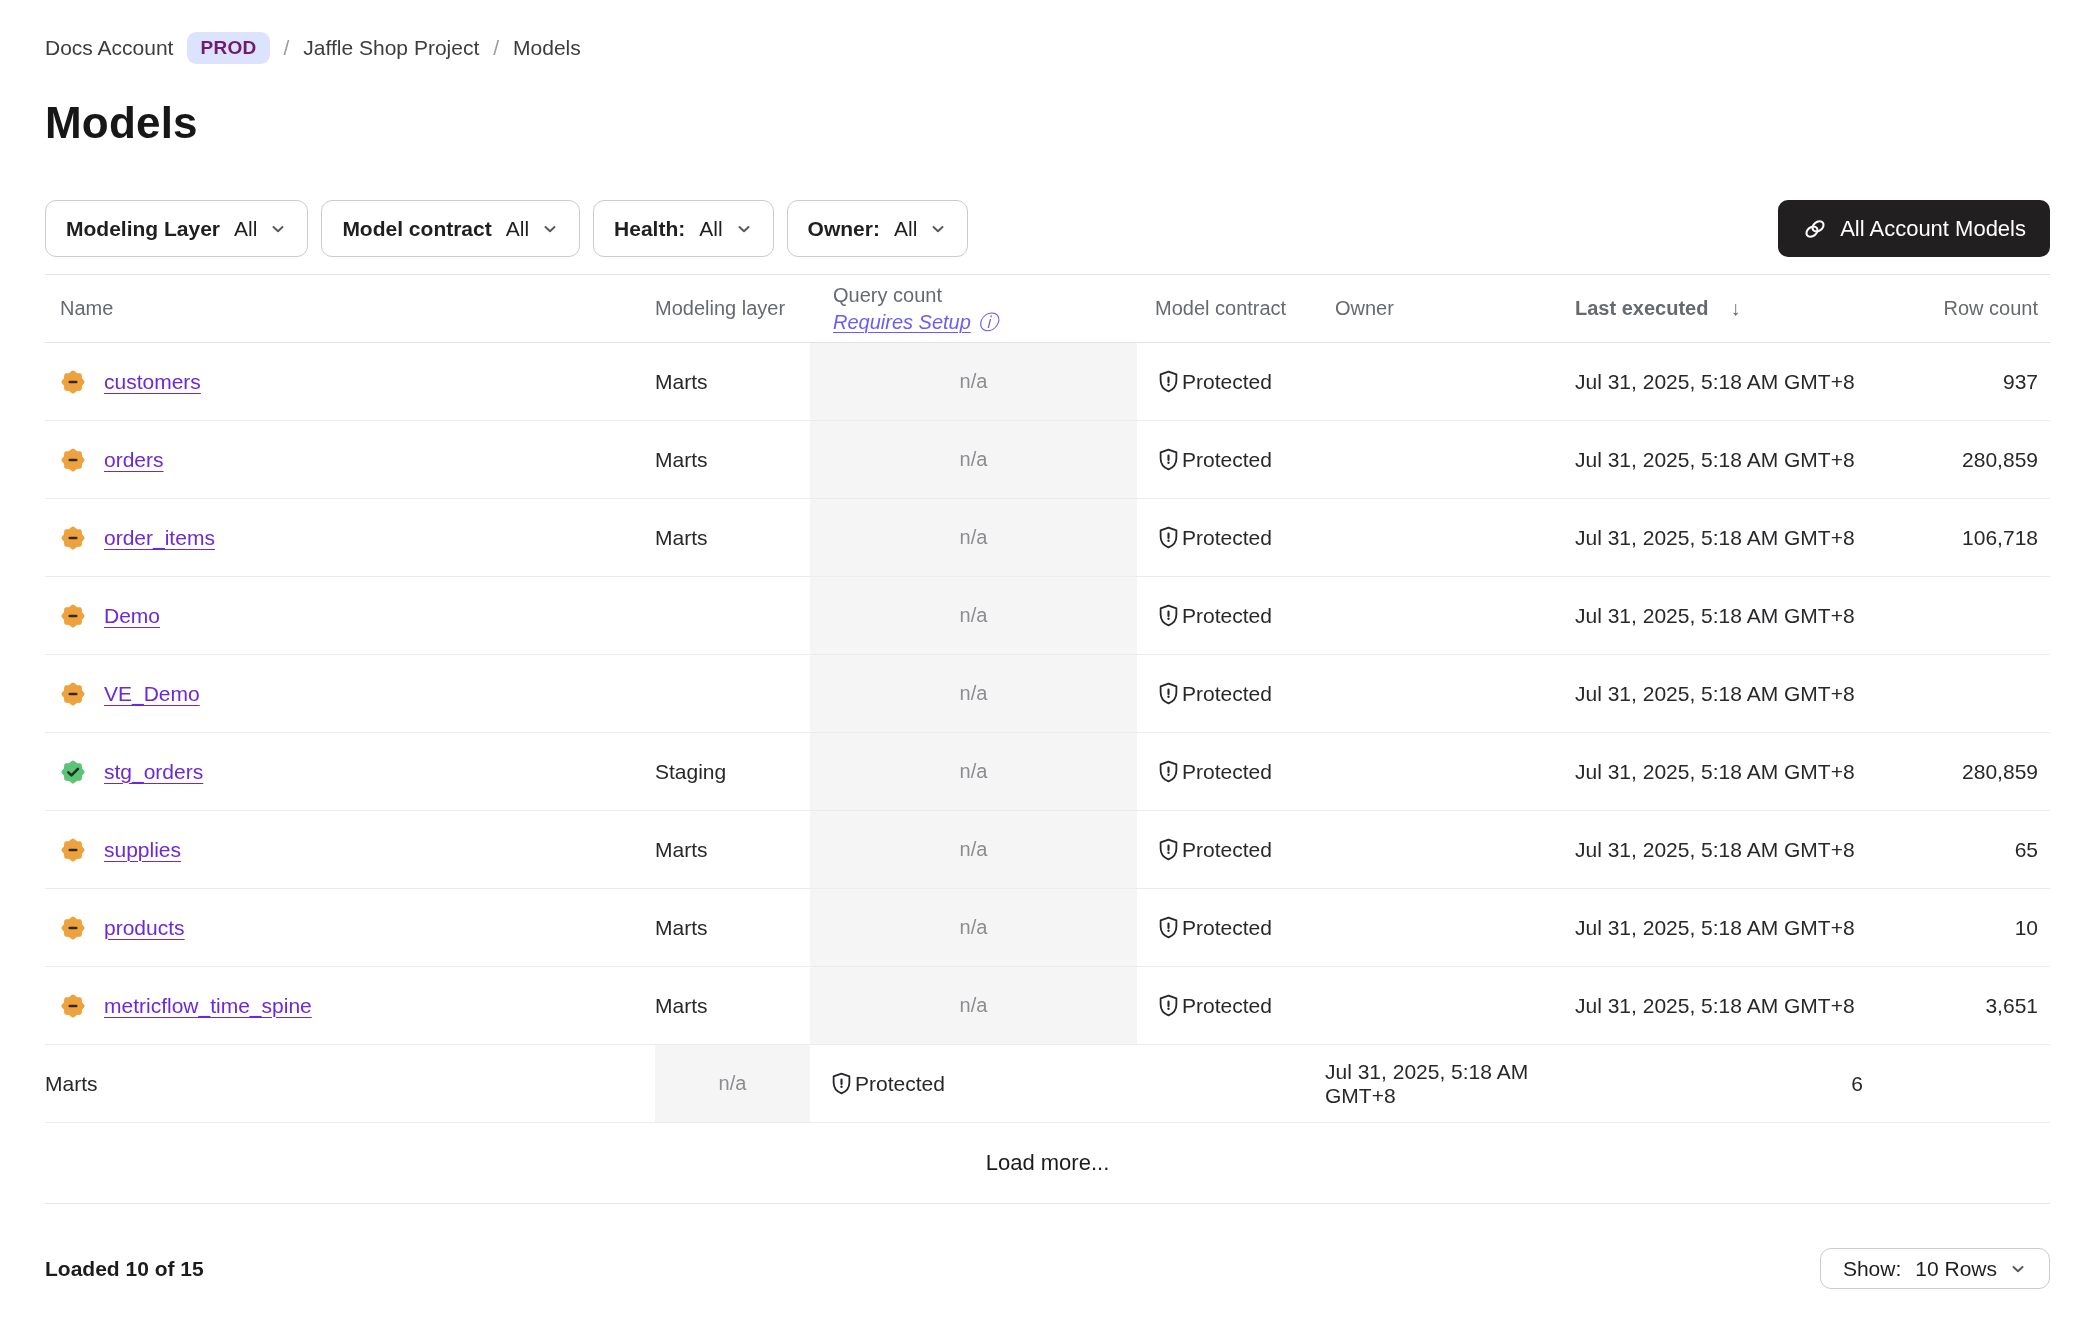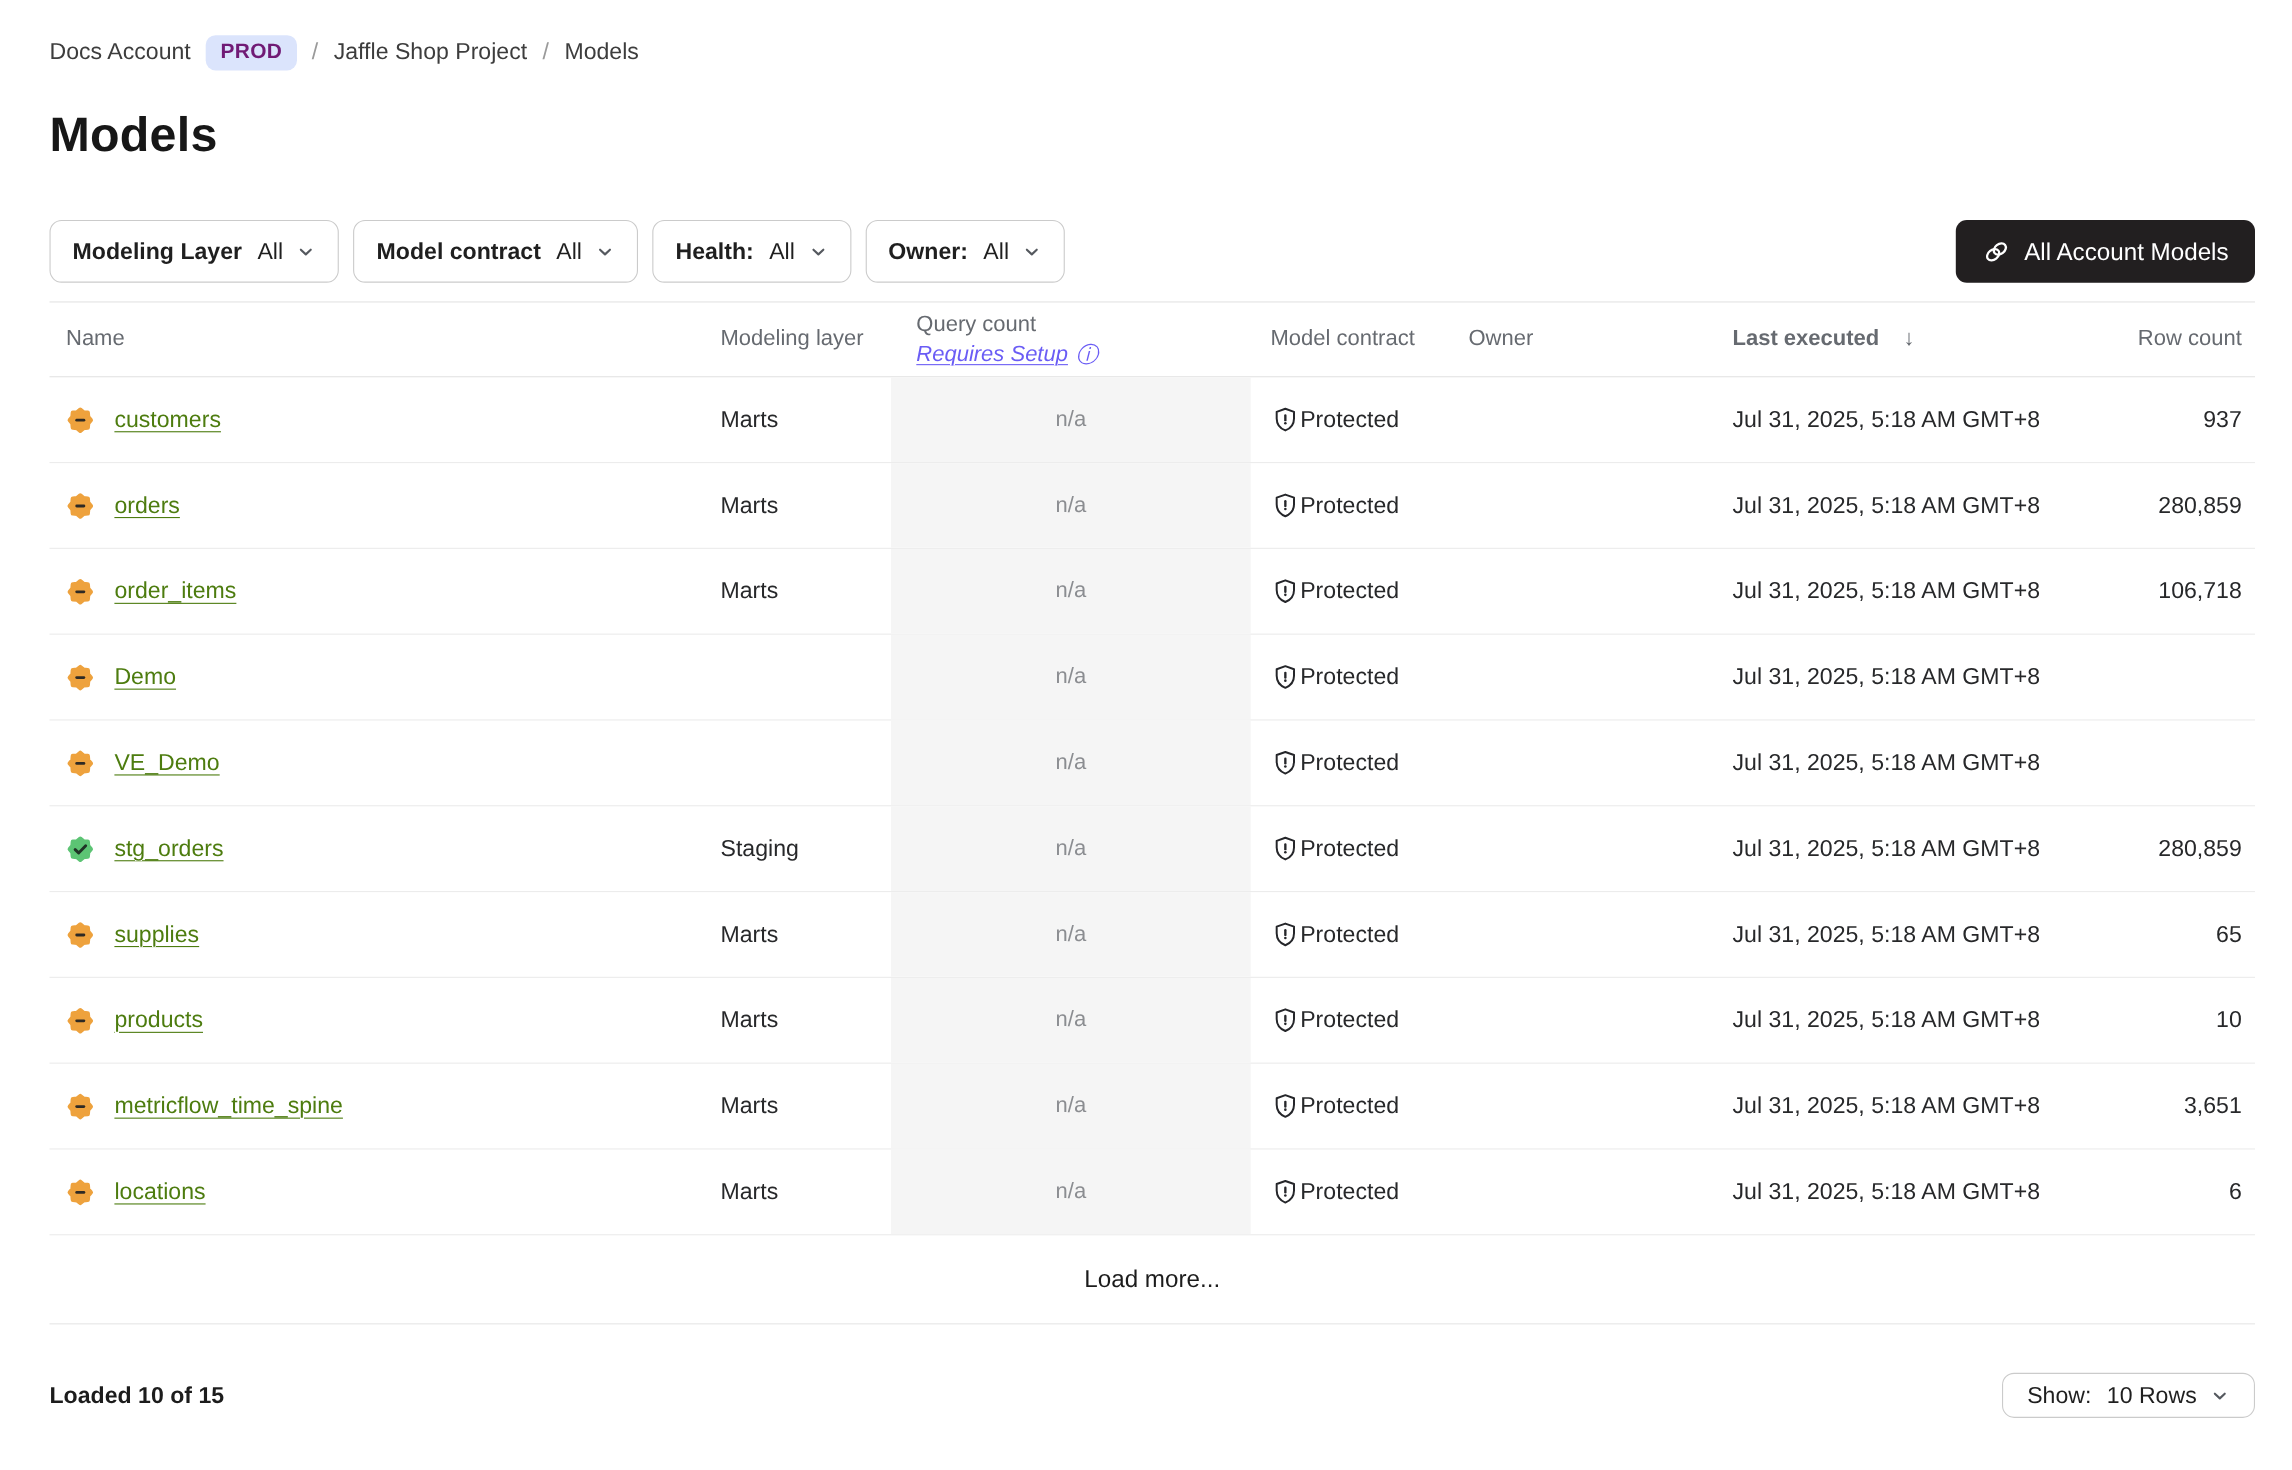--- a/index.html
+++ b/index.html
@@ -38,21 +38,21 @@
   .th-name { padding-left:15px; }
   .th-query { padding-left:23px; line-height:1.35; }
   .requires-setup { color:var(--accent,#6A5CF5); display:flex; align-items:center; gap:7px; font-size:20px; cursor:pointer;font-style:italic; }
   .requires-setup .link-text { text-decoration:underline; text-decoration-thickness:1px; text-underline-offset:3px; }
   .info-glyph { font-size:20px; line-height:1; font-family:"DejaVu Sans",sans-serif; }
   .th-executed { display:flex; gap:22px; align-items:center; cursor:pointer;font-weight:bold; }
   .th-rowcount { text-align:right; padding-right:12px; }
 
   .trow { height:78px; border-bottom:1px solid #ececec; font-size:21px; color:#27282a; }
   .name-cell { display:flex; align-items:center; gap:17px; padding-left:14px; }
-  .model-link { color:#4d7c0f; text-decoration:underline; text-underline-offset:4px;
+  .model-link { color:#6d28d9; text-decoration:underline; text-underline-offset:4px;
     text-decoration-thickness:1.4px; cursor:pointer; }
   .layer-cell { color:#27282a; }
   .query-cell { align-self:stretch; display:flex; align-items:center; justify-content:center;
     background:#f5f5f5; color:#8b8d91; font-size:20px; }
   .contract-cell { display:flex; align-items:center; padding-left:18px; }
   .owner-cell { padding-left:10px; }
   .rowcount-cell { text-align:right; padding-right:12px; }
 
   .seal { width:28px; height:28px; display:inline-flex; flex:none; }
   .seal svg { width:100%; height:100%; }
@@ -408,30 +408,20 @@
         </svg>
       </span>
       <span class="contract-text">Protected</span>
     </div>
     <div class="owner-cell"></div>
     <div class="executed-cell">Jul 31, 2025, 5:18 AM GMT+8</div>
     <div class="rowcount-cell">3,651</div>
   </div>
 
   <div class="trow">
-    <div class="name-cell">
-      <span class="seal warning">
-        <svg viewBox="0 0 24 24">
-          <polygon class="seal-shape" points="20.2,12 18.1,14.53 17.8,17.8 14.53,18.1 12,20.2 9.47,18.1 6.2,17.8 5.9,14.53 3.8,12 5.9,9.47 6.2,6.2 9.47,5.9 12,3.8 14.53,5.9 17.8,6.2 18.1,9.47"></polygon>
-          <rect class="glyph-minus" x="8.1" y="10.9" width="7.8" height="2.2" rx="1.1" fill="#2e2a24"></rect>
-          <path class="glyph-check" d="M8 12.3 l2.7 2.6 L16.2 9.3" fill="none" stroke="#1f3326" stroke-width="2.3" stroke-linecap="round" stroke-linejoin="round"></path>
-        </svg>
-      </span>
-      <a class="model-link">locations</a>
-    </div>
     <div class="layer-cell">Marts</div>
     <div class="query-cell">n/a</div>
     <div class="contract-cell">
       <span class="shield">
         <svg viewBox="0 0 24 24" fill="none" stroke="#25262a" stroke-width="1.6">
           <path d="M12 3.2 L19 5.7 V11 C19 15.6 16.1 19.1 12 20.7 C7.9 19.1 5 15.6 5 11 V5.7 Z" stroke-linejoin="round"></path>
           <path d="M12 8.6 V12.4" stroke-width="1.9" stroke-linecap="round"></path>
           <circle cx="12" cy="14.9" r="1.05" fill="#25262a" stroke="none"></circle>
         </svg>
       </span>

